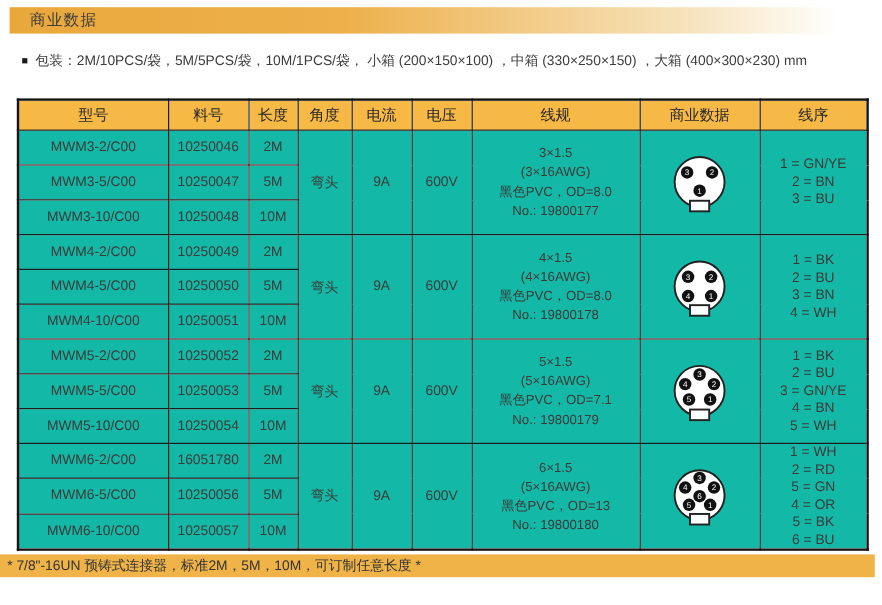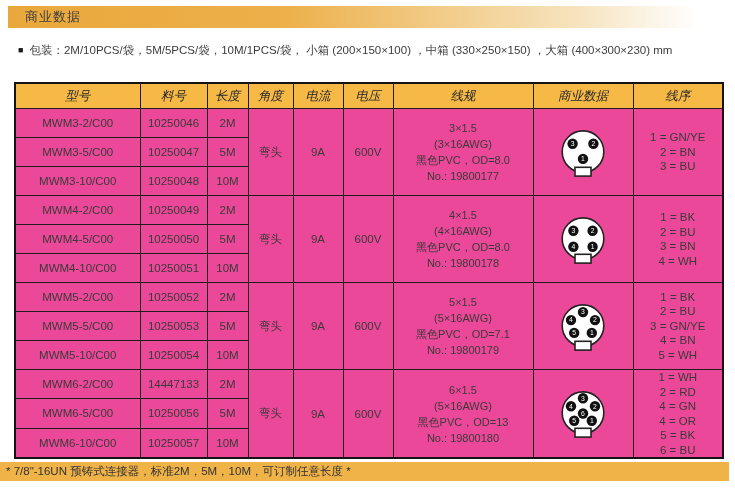--- a/index.html
+++ b/index.html
@@ -24,23 +24,23 @@
     border-collapse:collapse;table-layout:fixed;
     border:2px solid #141414;
     font-size:11.5px;color:#3a3a3a;
   }
   table.spec th, table.spec td{
     border:1px solid #1c1c1c;text-align:center;vertical-align:middle;
     padding:0 2px;overflow:hidden;
   }
   table.spec th{
     background:#F6B946;color:#262626;font-weight:400;
-    height:24px;font-size:12.5px;font-style:italic;
-  }
-  table.spec td{height:28px;background:#ec4899;}
+    height:24px;font-size:12.5px;
+  }
+  table.spec td{height:28px;background:#14b8a6;}
   .spec-line{line-height:16px;font-size:11px;}
   .wire-line{line-height:14.5px;font-size:11.5px;text-align:center;}
   .pin-svg{width:64px;height:61px;display:inline-block;vertical-align:middle;}
 
   .footnote-bar{
     position:absolute;left:0;top:462px;width:729px;height:19px;
     background:#EFB348;display:flex;align-items:center;
     padding-left:6px;box-sizing:border-box;
     font-size:11.5px;color:#333;white-space:nowrap;
   }
@@ -206,21 +206,21 @@
           <td>10250053</td>
           <td>5M</td>
         </tr>
         <tr>
           <td>MWM5-10/C00</td>
           <td>10250054</td>
           <td>10M</td>
         </tr>
         <tr>
           <td>MWM6-2/C00</td>
-          <td>14447133</td>
+          <td>16051780</td>
           <td>2M</td>
           <td rowspan="3">弯头</td>
           <td rowspan="3">9A</td>
           <td rowspan="3">600V</td>
           <td rowspan="3">
             <div class="spec-line">6×1.5</div>
             <div class="spec-line">(5×16AWG)</div>
             <div class="spec-line">黑色PVC，OD=13</div>
             <div class="spec-line">No.: 19800180</div>
           </td>
@@ -236,21 +236,21 @@
               <circle cx="40" cy="38" r="6.5" fill="#111"></circle>
               <text x="40" y="41" text-anchor="middle" font-size="8.5" fill="#fff">6</text>
               <circle cx="29" cy="47" r="6.5" fill="#111"></circle>
               <text x="29" y="50" text-anchor="middle" font-size="8.5" fill="#fff">5</text>
               <circle cx="51" cy="47" r="6.5" fill="#111"></circle>
               <text x="51" y="50" text-anchor="middle" font-size="8.5" fill="#fff">1</text>
             </svg></td>
           <td rowspan="3">
             <div class="wire-line">1 = WH</div>
             <div class="wire-line">2 = RD</div>
-            <div class="wire-line">4 = GN</div>
+            <div class="wire-line">5 = GN</div>
             <div class="wire-line">4 = OR</div>
             <div class="wire-line">5 = BK</div>
             <div class="wire-line">6 = BU</div>
           </td>
         </tr>
         <tr>
           <td>MWM6-5/C00</td>
           <td>10250056</td>
           <td>5M</td>
         </tr>

